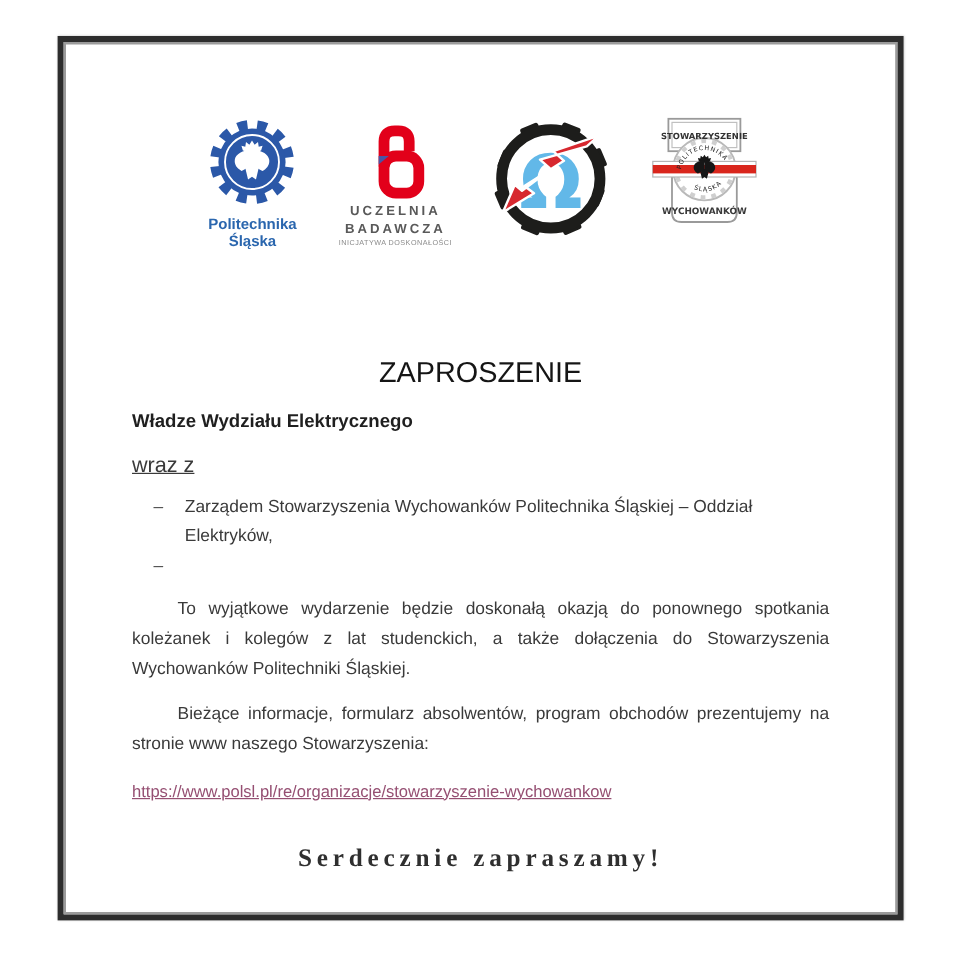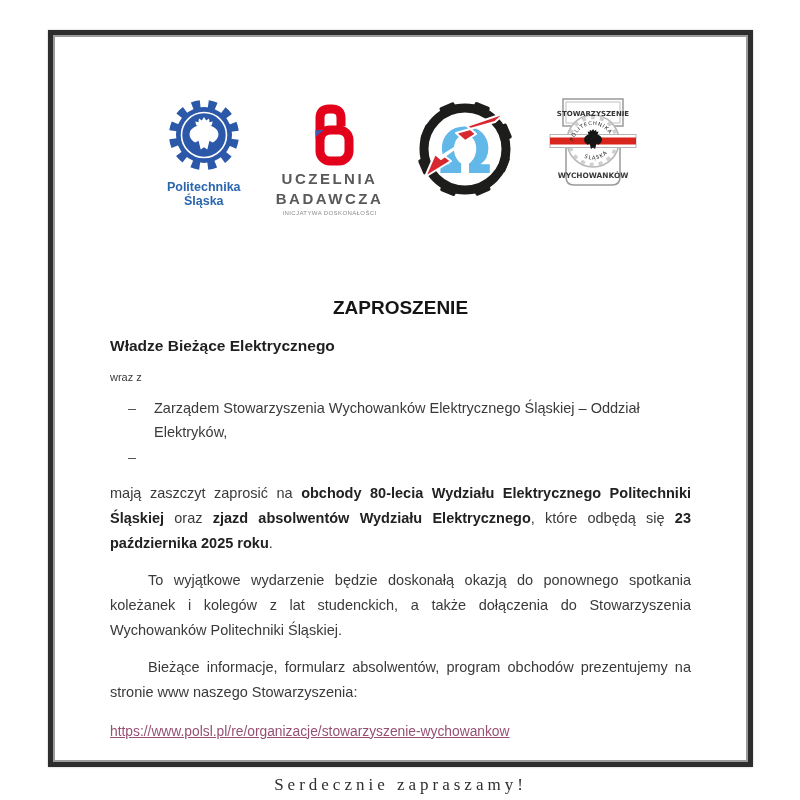--- a/index.html
+++ b/index.html
@@ -23,35 +23,35 @@
     box-shadow: inset 0 0 0 2px #9b9b9b, 0 0 2px rgba(0,0,0,.25);
     background:#fff;
   }
   .content{padding:0 57px;}
   
   .logos-row{margin-top:58px;display:flex;justify-content:center;align-items:flex-start;gap:30px;height:120px;}
   .logo{display:flex;flex-direction:column;align-items:center;}
   .logo svg{display:block;}
   svg text{font-family:"DejaVu Sans", sans-serif;}
   .pol-caption{margin-top:2px;text-align:center;color:#2A66AE;font-size:12.5px;font-weight:bold;line-height:1.08;}
-  .ub-line{margin-top:1px;text-align:left;color:var(--gray-ub);font-size:15px;font-weight:bold;letter-spacing:2.5px;line-height:1.25;}
+  .ub-line{margin-top:1px;text-align:left;color:var(--gray-ub);font-size:11px;font-weight:bold;letter-spacing:2.5px;line-height:1.25;}
   .ub-sub{margin-top:1px;text-align:center;color:#8a8a8a;font-size:6px;letter-spacing:.4px;}
   
-  .title{margin-top:84px;text-align:center;font-size:19px;font-weight:bold;color:#151515;}
+  .title{margin-top:84px;text-align:center;font-size:24px;font-weight:normal;color:#151515;}
   .host{margin-top:18px;font-size:15.5px;font-weight:bold;color:#1f1f1f;}
-  .wraz{margin-top:16px;font-size:11px;}
+  .wraz{margin-top:16px;font-size:18px;text-decoration:underline;}
   ul.cohosts{margin-top:13px;list-style:none;padding-left:18px;font-size:14.5px;line-height:1.68;}
   ul.cohosts li{display:flex;}
   ul.cohosts .dash{color:#555;width:26px;flex:0 0 26px;}
   p.para{margin-top:12px;font-size:14.5px;line-height:1.72;text-align:justify;}
   p.indent{text-indent:38px;}
   .linkline{margin-top:19px;font-size:13.8px;}
   .linkline a{color:var(--link);text-decoration:underline;text-align:right;}
   .closing{margin-top:36px;text-align:center;
-    font-family:"Liberation Serif", serif;font-size:17px;letter-spacing:4px;color:#2f2f2f;}
+    font-family:"Liberation Serif", serif;font-size:21px;letter-spacing:4px;color:#2f2f2f;font-weight:bold;}
   b{color:#222;}
 </style>
 </head>
 <body>
 
 <div class="frame">
   <div class="content">
 
     <div class="logos-row">
 
@@ -142,35 +142,34 @@
             <text x="46" y="85" font-size="7.4" font-weight="bold" fill="#3a3a3a" text-anchor="middle">WYCHOWANKÓW</text>
           </svg>
         </span>
       </div>
 
 
     </div>
 
     <div class="title">ZAPROSZENIE</div>
 
-    <div class="host">Władze Bieżące Elektrycznego</div>
+    <div class="host">Władze Wydziału Elektrycznego</div>
 
     <div class="wraz">wraz z</div>
 
     <ul class="cohosts">
       <li>
         <span class="dash">–</span>
-        <span>Zarządem Stowarzyszenia Wychowanków Elektrycznego Śląskiej – Oddział Elektryków,</span>
+        <span>Zarządem Stowarzyszenia Wychowanków Politechnika Śląskiej – Oddział Elektryków,</span>
       </li>
       <li>
         <span class="dash">–</span>
       </li>
     </ul>
 
-    <p class="para"><span>mają zaszczyt zaprosić na </span><b>obchody 80-lecia Wydziału Elektrycznego Politechniki Śląskiej</b><span> oraz </span><b>zjazd absolwentów Wydziału Elektrycznego</b><span>, które odbędą się </span><b>23 października 2025 roku</b><span>.</span></p>
 
     <p class="para indent">To wyjątkowe wydarzenie będzie doskonałą okazją do ponownego spotkania koleżanek i kolegów z lat studenckich, a także dołączenia do Stowarzyszenia Wychowanków Politechniki Śląskiej.</p>
 
     <p class="para indent">Bieżące informacje, formularz absolwentów, program obchodów prezentujemy na stronie www naszego Stowarzyszenia:</p>
 
     <div class="linkline">
       <a href="#">https://www.polsl.pl/re/organizacje/stowarzyszenie-wychowankow</a>
     </div>
 
     <div class="closing">Serdecznie zapraszamy!</div>

